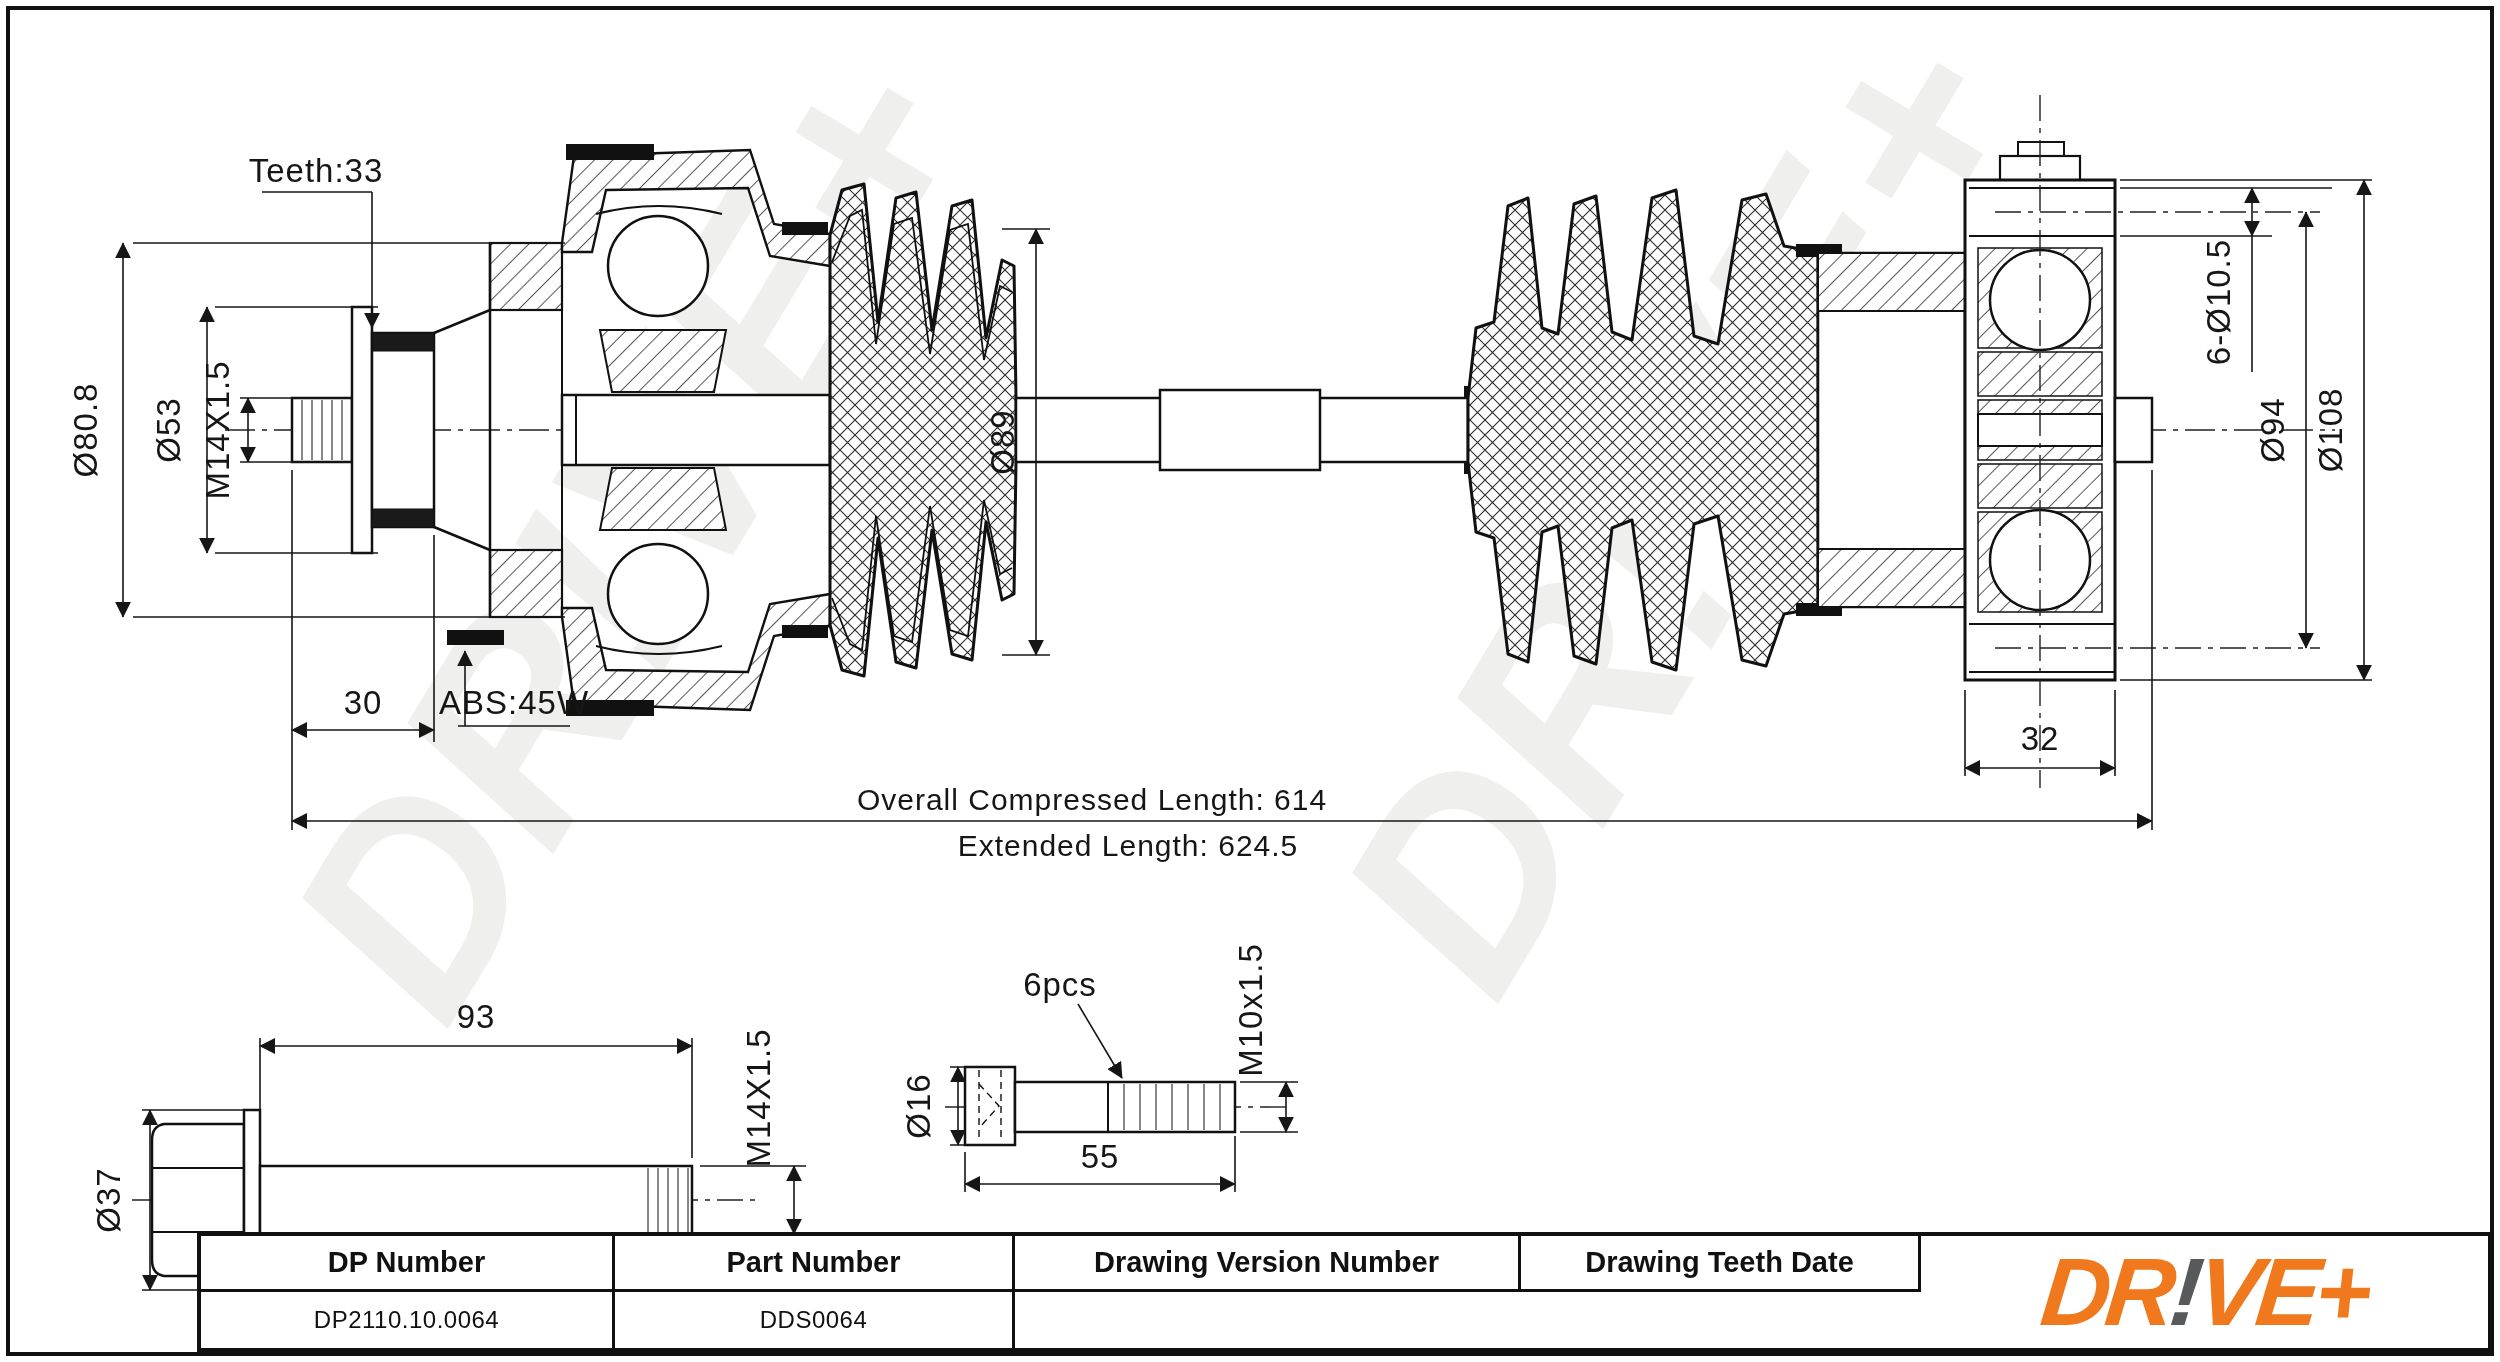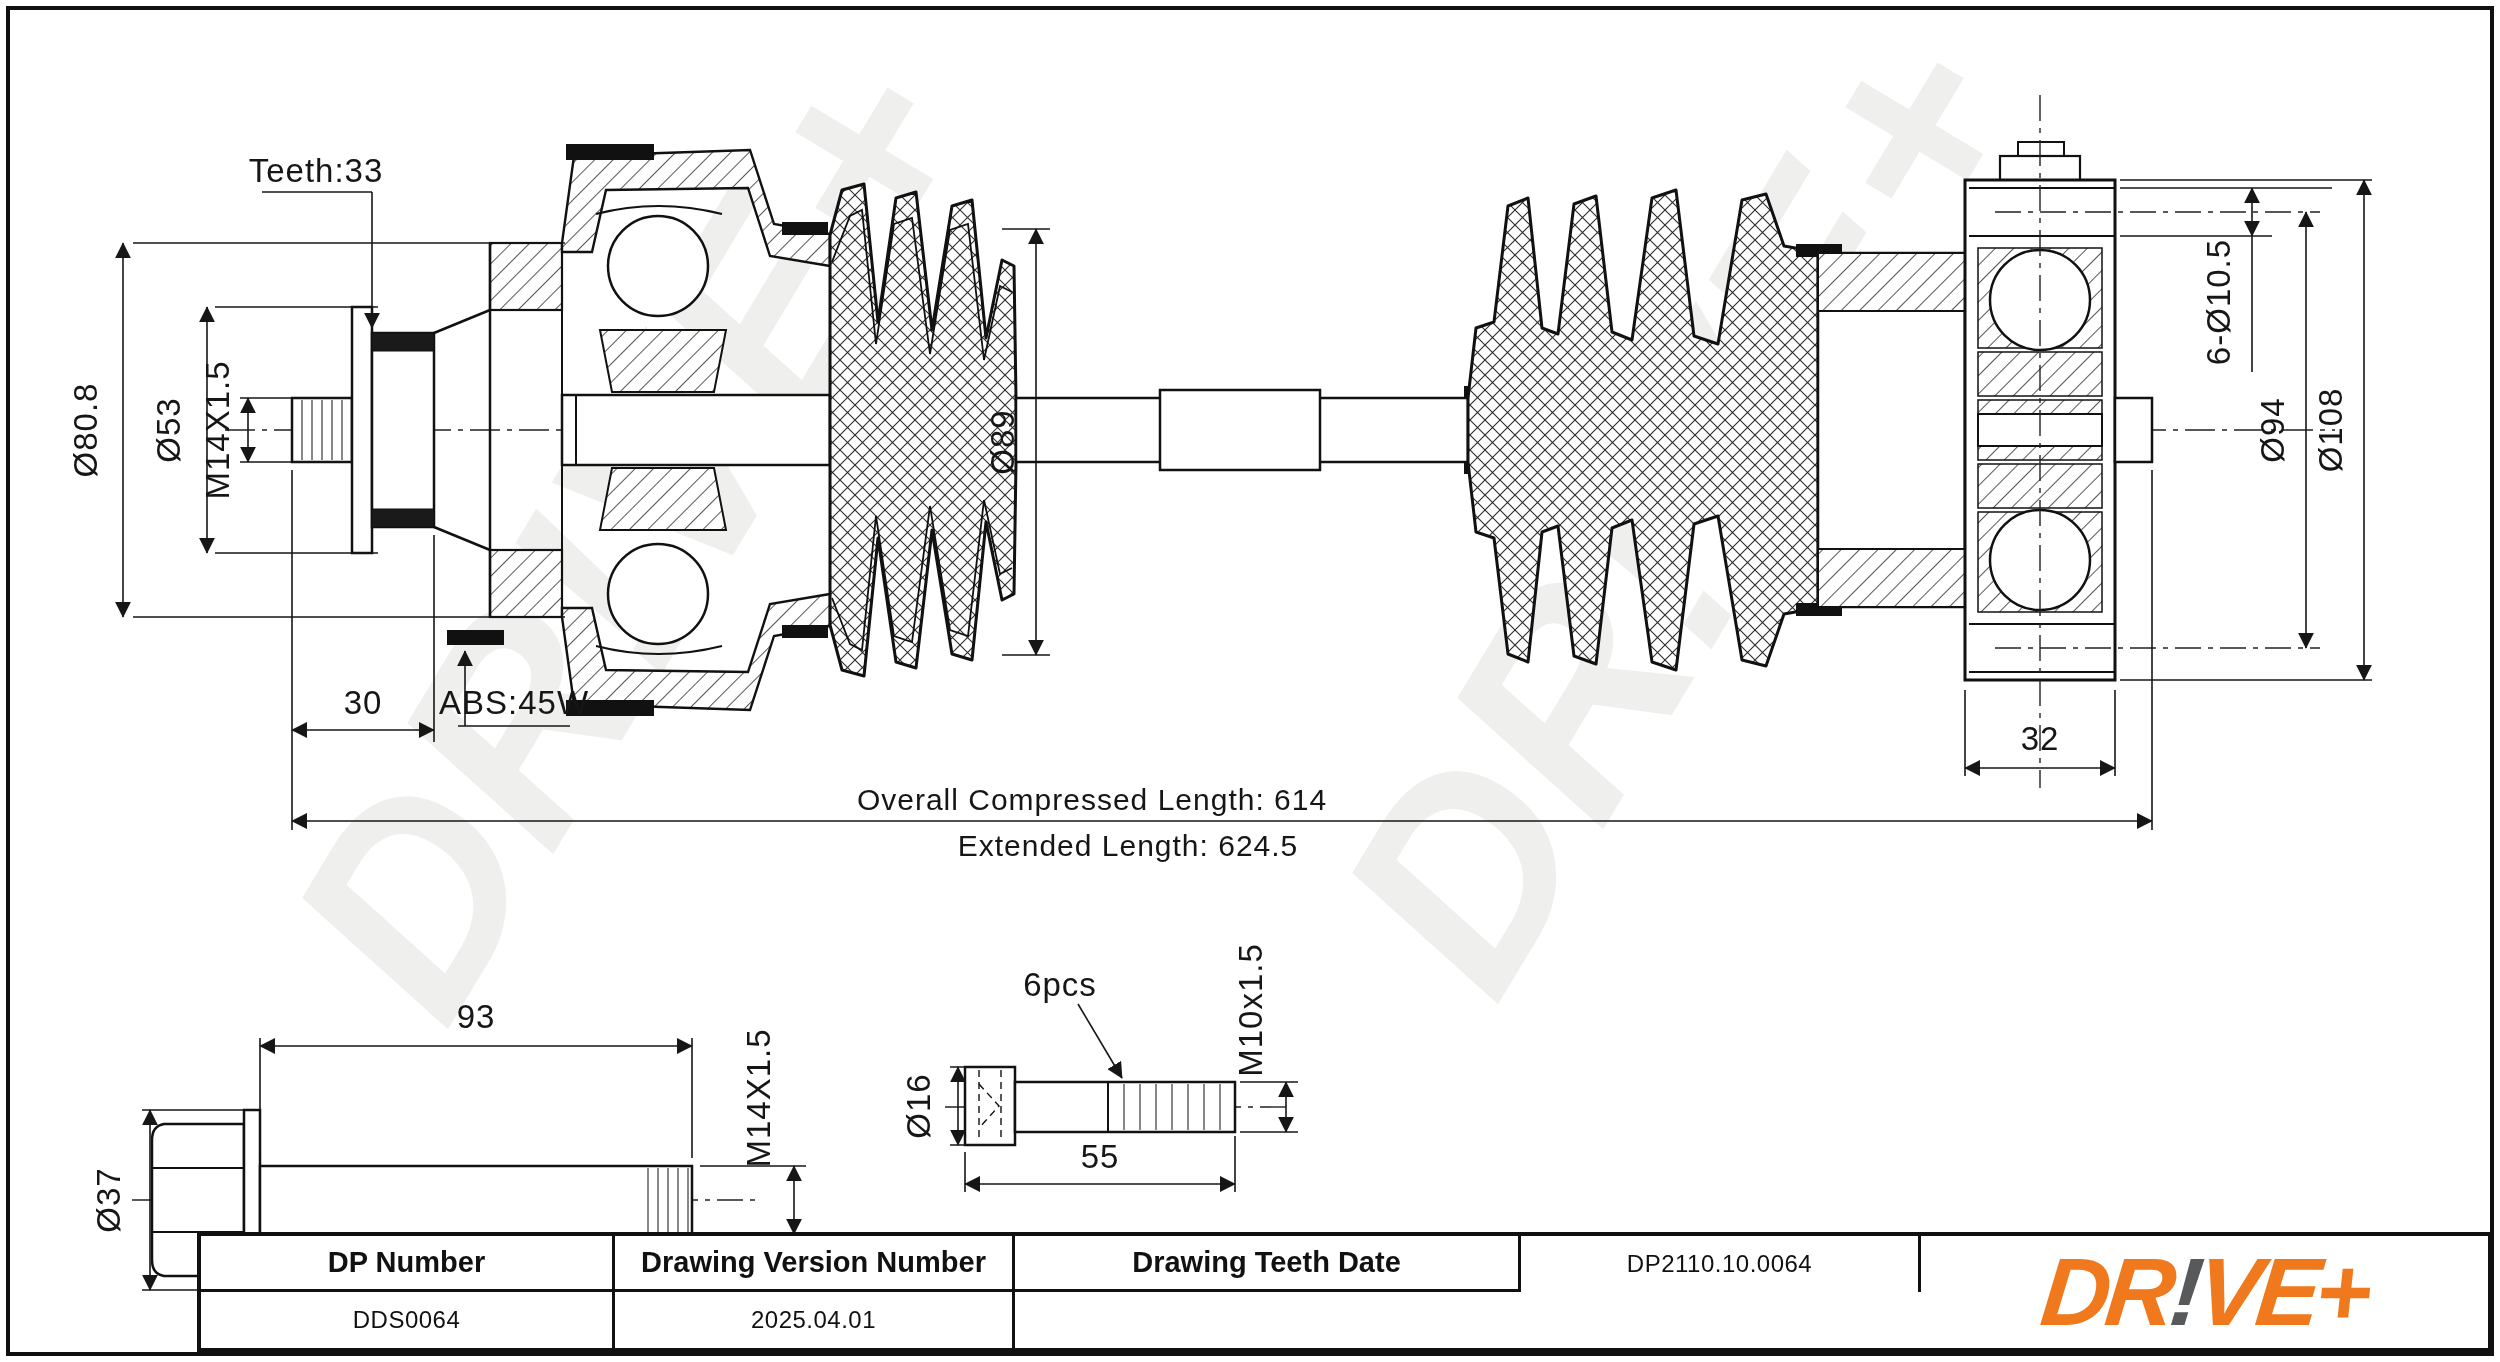--- a/index.html
+++ b/index.html
@@ -272,23 +272,23 @@
     </g>
     <text class="dim" x="1060" y="996" text-anchor="middle">6pcs</text>
     <text class="dim" transform="translate(930,1106) rotate(-90)" text-anchor="middle">Ø16</text>
     <text class="dim" x="1100" y="1168" text-anchor="middle">55</text>
     <text class="dim" transform="translate(1262,1010) rotate(-90)" text-anchor="middle">M10x1.5</text>
   </g>
 </svg>
 
   <div class="tblock">
     <div class="tcell thead">DP Number</div>
+    <div class="tcell thead">Part Number</div>
     <div class="tcell thead">Drawing Version Number</div>
     <div class="tcell thead">Drawing Teeth Date</div>
     <div class="tcell c5">
       <div class="logo" style="color: rgb(240, 121, 30);"><span>DR</span><span class="bang" style="color: rgb(88, 89, 91);">!</span><span>VE</span><span>+</span></div>
     </div>
     <div class="tcell tval">DP2110.10.0064</div>
     <div class="tcell tval">DDS0064</div>
-    <div class="tcell tval">2025.04.01</div>
   </div>
 
 </div>
 
 </body></html>

